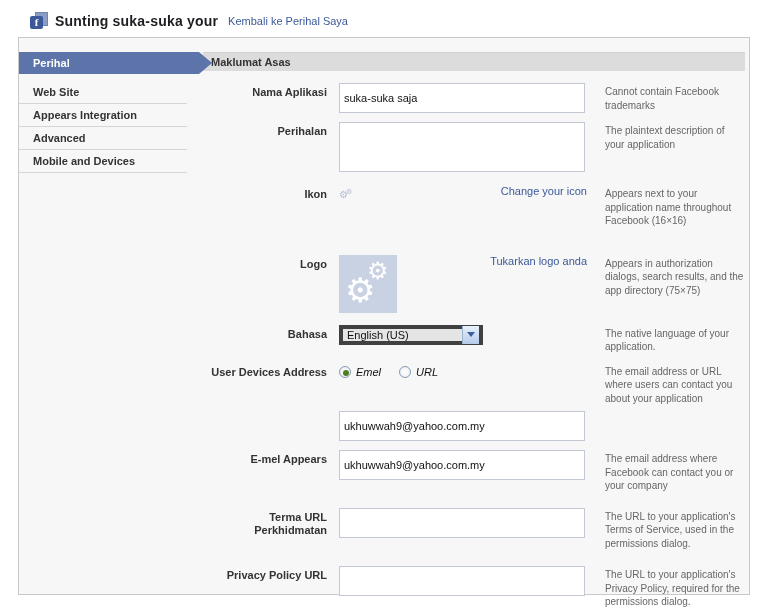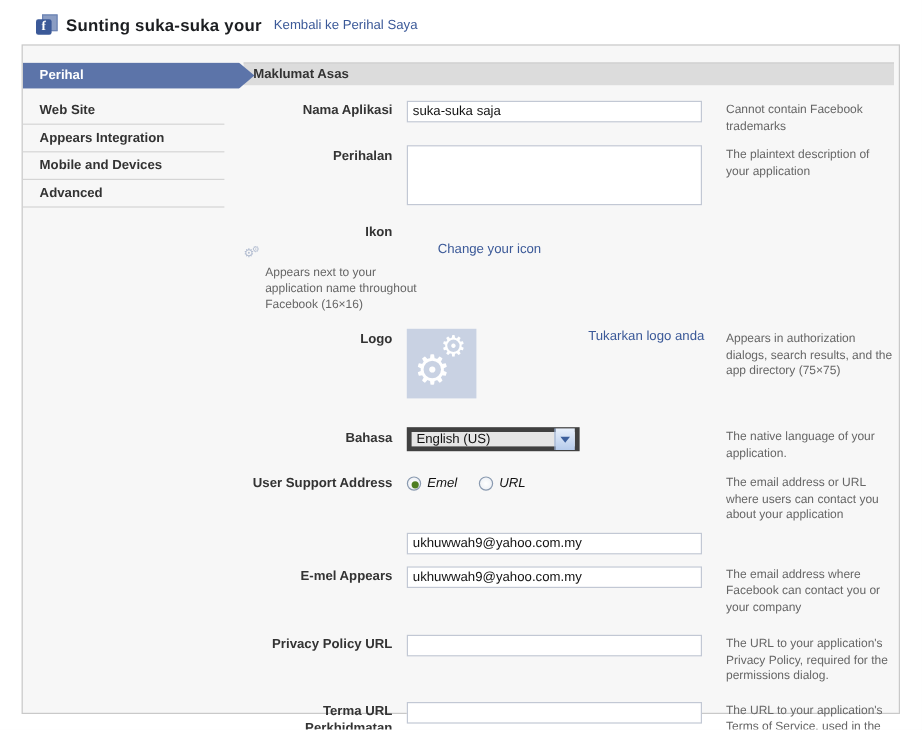--- a/index.html
+++ b/index.html
@@ -36,21 +36,21 @@
   .section-bar { background: #dcdcdc; border-top: 1px solid #cfcfcf;
     font-size: 11px; font-weight: bold; color: #333; padding: 3px 8px; margin-bottom: 12px; }
 
   .form-row { display: flex; margin-bottom: 9px; }
   .cell-label { width: 136px; flex: 0 0 auto; text-align: right; padding: 3px 12px 0 0;
     font-size: 11px; font-weight: bold; color: #333; line-height: 1.25; }
   .cell-field { width: 248px; flex: 0 0 auto; }
   .cell-help { width: 140px; margin-left: 18px; font-size: 10px; color: #666;
     line-height: 1.35; padding-top: 2px; }
 
-  .text-input { width: 246px; height: 18px; border: 1px solid #c2c8d4; background: #fff;
+  .text-input { width: 246px; height: 30px; border: 1px solid #c2c8d4; background: #fff;
     font-family: "Liberation Sans", sans-serif; font-size: 11px; color: #111;
     padding: 1px 4px; }
   .text-input::placeholder { color: #999; }
   textarea.desc { width: 246px; height: 50px; border: 1px solid #c2c8d4; background: #fff;
     resize: none; font-family: "Liberation Sans", sans-serif; font-size: 11px; }
 
   .field-split { display: flex; justify-content: space-between; align-items: flex-start; }
   .inline-link { font-size: 11px; color: #3b5998; text-decoration: none; }
 
   .mini-gears { color: #b3bdd1; font-size: 10px; line-height: 14px; letter-spacing: -2px; }
@@ -92,22 +92,22 @@
   <div class="page-title">Sunting suka-suka your</div>
   <a class="back-link" href="#">Kembali ke Perihal Saya</a>
 </div>
 
 <div class="content-box">
 
   <div class="sidebar">
     <div class="side-item selected">Perihal</div>
     <div class="side-item">Web Site</div>
     <div class="side-item">Appears Integration</div>
+    <div class="side-item">Advanced</div>
     <div class="side-item">Mobile and Devices</div>
-    <div class="side-item">Advanced</div>
   </div>
 
   <div class="main-area">
 
     <div class="section-bar">Maklumat Asas</div>
 
     <div class="form-row">
       <div class="cell-label">Nama Aplikasi</div>
       <div class="cell-field">
         <input class="text-input" type="text" value="suka-suka saja" style="">
@@ -116,30 +116,30 @@
     </div>
 
     <div class="form-row">
       <div class="cell-label">Perihalan</div>
       <div class="cell-field">
         <textarea class="desc" style=""></textarea>
       </div>
       <div class="cell-help">The plaintext description of your application</div>
     </div>
 
-    <div class="form-row" style="margin-bottom:13px;flex-direction:column;">
+    <div class="form-row" style="margin-bottom:27px;">
       <div class="cell-label">Ikon</div>
       <div class="cell-field field-split">
         <span class="mini-gears"><span class="g1">⚙</span><span class="g2">⚙</span></span>
         <a class="inline-link" href="#">Change your icon</a>
       </div>
       <div class="cell-help">Appears next to your application name throughout Facebook (16×16)</div>
     </div>
 
-    <div class="form-row" style="margin-bottom:24px;">
+    <div class="form-row" style="margin-bottom:12px;">
       <div class="cell-label">Logo</div>
       <div class="cell-field field-split">
         <div class="logo-box">
           <span class="gear-big">⚙</span>
           <span class="gear-small">⚙</span>
         </div>
         <a class="inline-link" href="#">Tukarkan logo anda</a>
       </div>
       <div class="cell-help">Appears in authorization dialogs, search results, and the app directory (75×75)</div>
     </div>
@@ -151,21 +151,21 @@
           <span class="sel-text">English (US)</span>
           <span class="sel-btn">
               <span class="arrow"></span>
             </span>
         </div>
       </div>
       <div class="cell-help">The native language of your application.</div>
     </div>
 
     <div class="form-row" style="margin-bottom:6px;">
-      <div class="cell-label">User Support Address</div>
+      <div class="cell-label">User Devices Address</div>
       <div class="cell-field">
         <div class="radio-row">
           <span class="radio checked"></span>
           <span class="radio-label">Emel</span>
           <span class="radio"></span>
           <span class="radio-label">URL</span>
         </div>
       </div>
       <div class="cell-help">The email address or URL where users can contact you about your application</div>
     </div>
@@ -179,32 +179,32 @@
     </div>
 
     <div class="form-row" style="margin-bottom:15px;">
       <div class="cell-label">E-mel Appears</div>
       <div class="cell-field">
         <input class="text-input" type="text" value="ukhuwwah9@yahoo.com.my" style="">
       </div>
       <div class="cell-help">The email address where Facebook can contact you or your company</div>
     </div>
 
+    <div class="form-row" style="margin-bottom:16px;">
+      <div class="cell-label">Terma URL Perkhidmatan</div>
+      <div class="cell-field">
+        <input class="text-input" type="text" value="" style="">
+      </div>
+      <div class="cell-help">The URL to your application's Terms of Service, used in the permissions dialog.</div>
+    </div>
+
     <div class="form-row" style="margin-bottom:13px;">
       <div class="cell-label">Privacy Policy URL</div>
       <div class="cell-field">
         <input class="text-input" type="text" value="" style="">
       </div>
       <div class="cell-help">The URL to your application's Privacy Policy, required for the permissions dialog.</div>
     </div>
 
-    <div class="form-row" style="margin-bottom:16px;">
-      <div class="cell-label">Terma URL Perkhidmatan</div>
-      <div class="cell-field">
-        <input class="text-input" type="text" value="" style="">
-      </div>
-      <div class="cell-help">The URL to your application's Terms of Service, used in the permissions dialog.</div>
-    </div>
-
     <div class="section-bar">Pembangun</div>
 
   </div>
 </div>
 
 </body></html>

